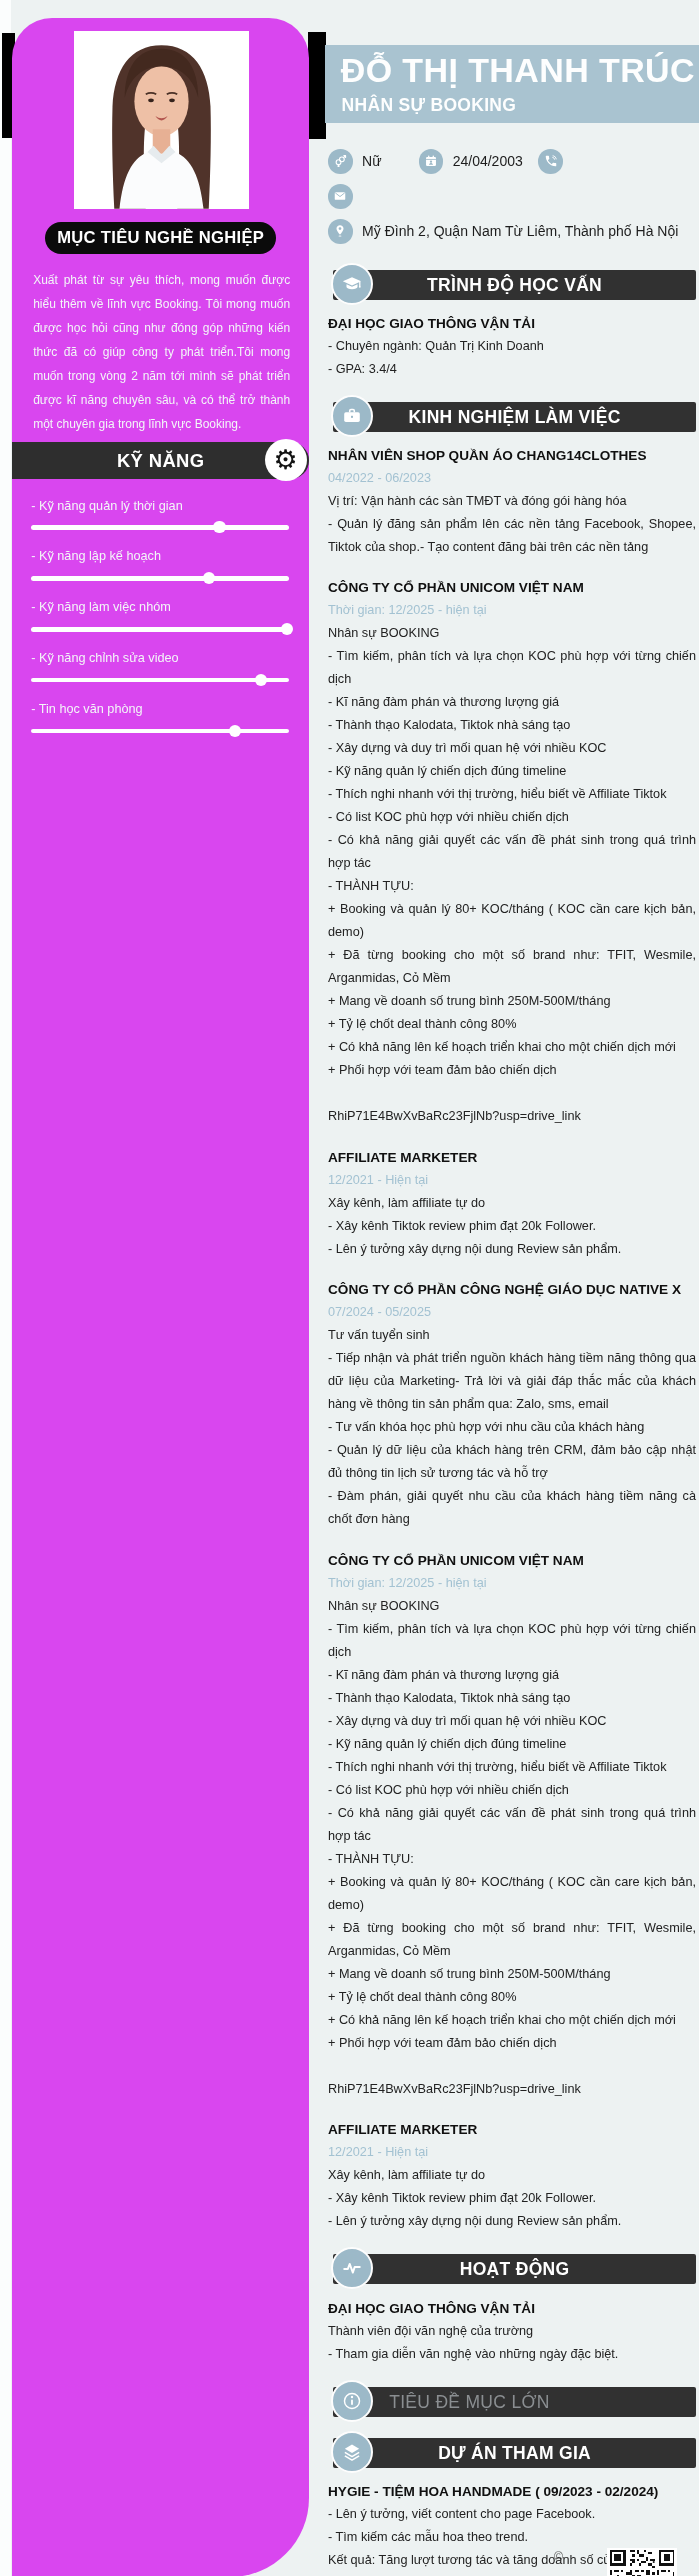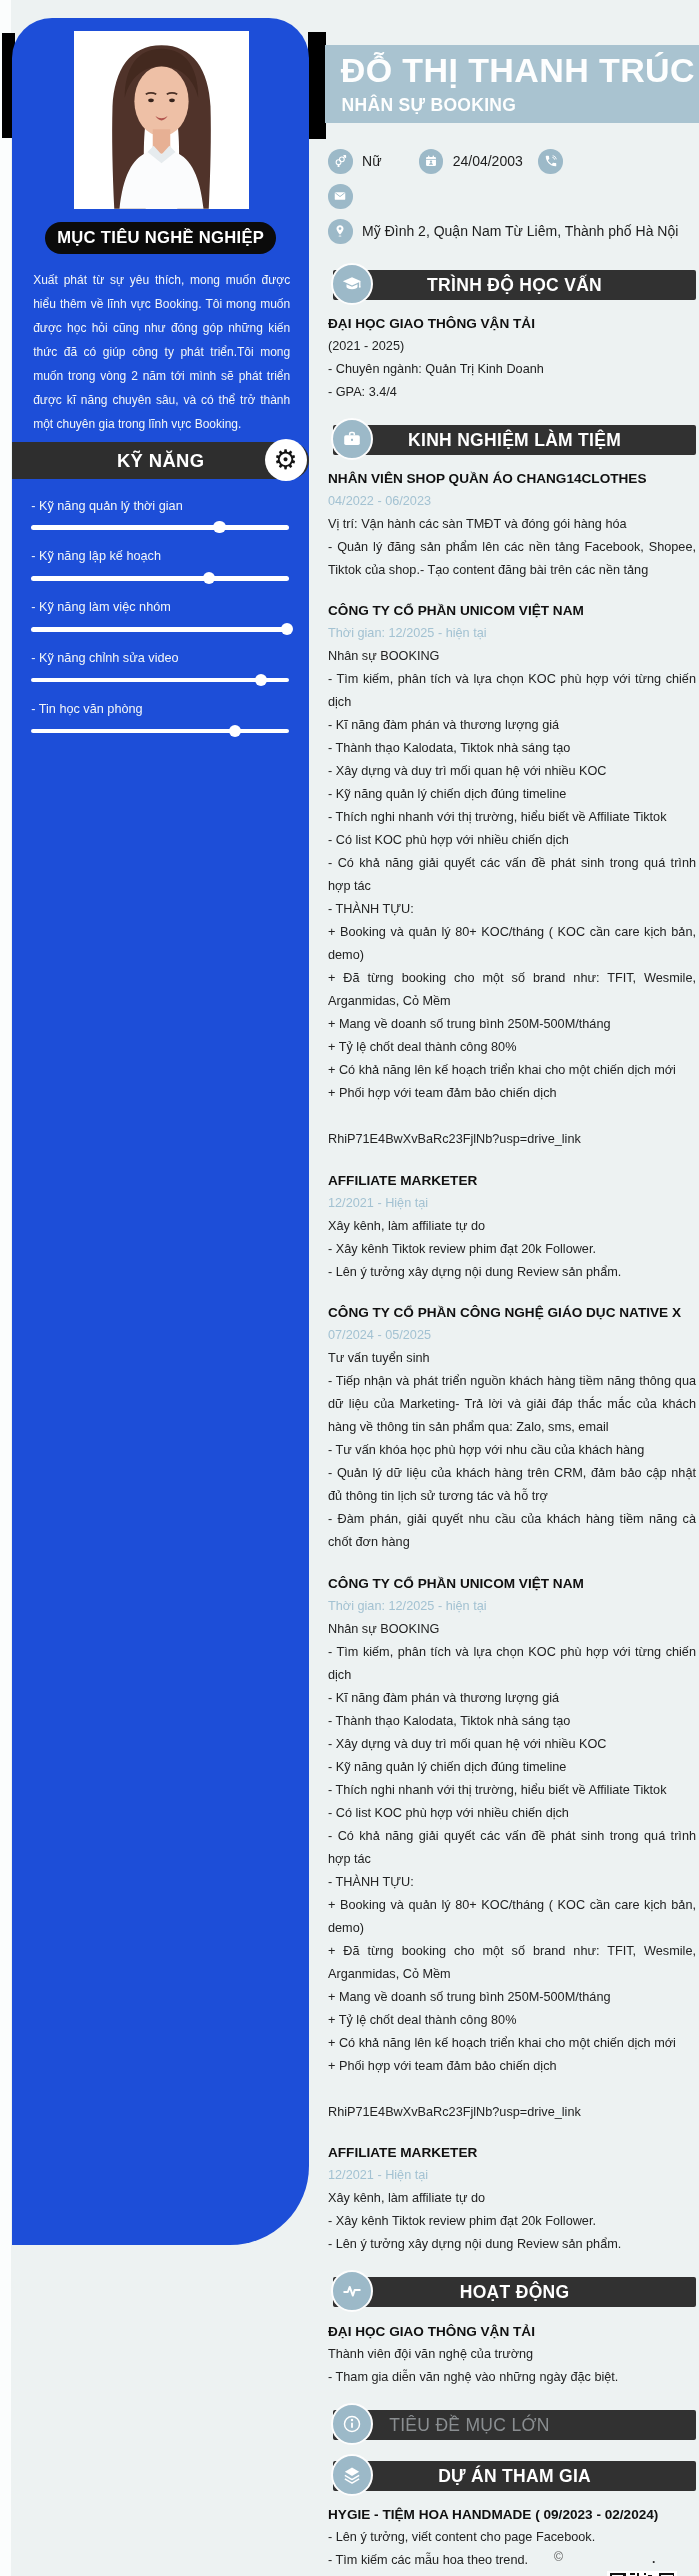--- a/index.html
+++ b/index.html
@@ -2,22 +2,22 @@
 <html style="font-size:14px"><head>
 <meta charset="utf-8">
 <style>
   html,body{margin:0;padding:0;background:#ffffff;font-family:"Liberation Sans",sans-serif;}
   .page{position:relative;width:700px;height:2576px;background:#edf2f2;overflow:hidden;}
   .edge-strip{position:absolute;left:0;top:0;width:11.4px;height:100%;background:#fbfdfd;}
   .accent-bar-left{position:absolute;left:1.7px;top:33px;width:13px;height:105px;background:#000;}
   .accent-bar-right{position:absolute;left:308px;top:31.5px;width:17.5px;height:107px;background:#000;}
 
   
-  .sidebar{position:absolute;left:12.2px;top:17.5px;width:297px;height:2227px;
-    background:#1d4ed8;border-radius:40px 40px 79px 0;overflow:hidden;}
+  .sidebar{position:absolute;left:12.2px;top:17.5px;width:297px;height:2559px;
+    background:#d946ef;border-radius:40px 40px 79px 0;overflow:hidden;}
   .photo-frame{position:absolute;left:62px;top:13px;width:175px;height:178px;background:#fff;}
   .photo-frame svg{display:block;width:100%;height:100%;}
   .objective-pill{position:absolute;left:33px;top:204px;width:231px;height:32px;background:#0b0b0b;
     border-radius:16.6px;color:#fff;font-weight:bold;font-size:16.6px;line-height:32px;text-align:center;letter-spacing:0.3px;}
   .objective-text{position:absolute;left:21px;top:250px;width:257px;color:#f3f7f8;
     font-size:12px;line-height:24px;text-align:justify;}
   .skills-bar{position:absolute;left:0;top:424px;width:100%;height:37px;background:#2e2e2e;
     border-radius:0 18.4px 18.4px 0;}
   .skills-bar-title{color:#fff;font-weight:bold;font-size:18.4px;line-height:37px;text-align:center;letter-spacing:0.4px;}
   .gear-circle{position:absolute;right:2.6px;top:-2.6px;width:42px;height:42px;border-radius:50%;
@@ -209,39 +209,38 @@
             <path d="M12 4.5L2 9l10 4.5L22 9z" fill="#fff"></path>
             <path d="M6 12.2v3.1c0 1.3 2.7 2.5 6 2.5s6-1.2 6-2.5v-3.1l-6 2.7z" fill="#fff"></path>
             <path d="M20.5 9.8v4.4" stroke="#fff" stroke-width="1.4"></path>
             <circle cx="20.5" cy="15" r="1" fill="#fff"></circle>
           </svg>
         </div>
         <div class="sec-title">TRÌNH ĐỘ HỌC VẤN</div>
       </div>
       <div class="sec-body">
         <p class="edu-school">ĐẠI HỌC GIAO THÔNG VẬN TẢI</p>
-        <p>(2021 - 2025)</p>
         <div>
 
         <p>- Chuyên ngành: Quản Trị Kinh Doanh</p>
             <p>- GPA: 3.4/4</p>
           </div>
       </div>
     </div>
 
     <div class="section">
       <div class="sec-bar">
         <div class="sec-icon">
           <svg viewBox="0 0 24 24">
             <rect x="3.5" y="8" width="17" height="10.5" rx="1.8" fill="#fff"></rect>
             <path d="M9.5 8V6.4c0-.8.6-1.4 1.4-1.4h2.2c.8 0 1.4.6 1.4 1.4V8" stroke="#fff" stroke-width="1.7" fill="none"></path>
             <rect x="10.9" y="11.8" width="2.2" height="2.2" fill="#9cb9c8"></rect>
           </svg>
         </div>
-        <div class="sec-title">KINH NGHIỆM LÀM TIỆM</div>
+        <div class="sec-title">KINH NGHIỆM LÀM VIỆC</div>
       </div>
       <div class="sec-body">
 
           <div class="job">
             <p class="job-title">NHÂN VIÊN SHOP QUẦN ÁO CHANG14CLOTHES</p>
             <p class="job-date">04/2022 - 06/2023</p>
             <p class="job-role">Vị trí: Vận hành các sàn TMĐT và đóng gói hàng hóa</p>
             <div class="job-bullets">
               <p>- Quản lý đăng sản phẩm lên các nền tảng Facebook, Shopee, Tiktok của shop.- Tạo content đăng bài trên các nền tảng</p>
             </div>

